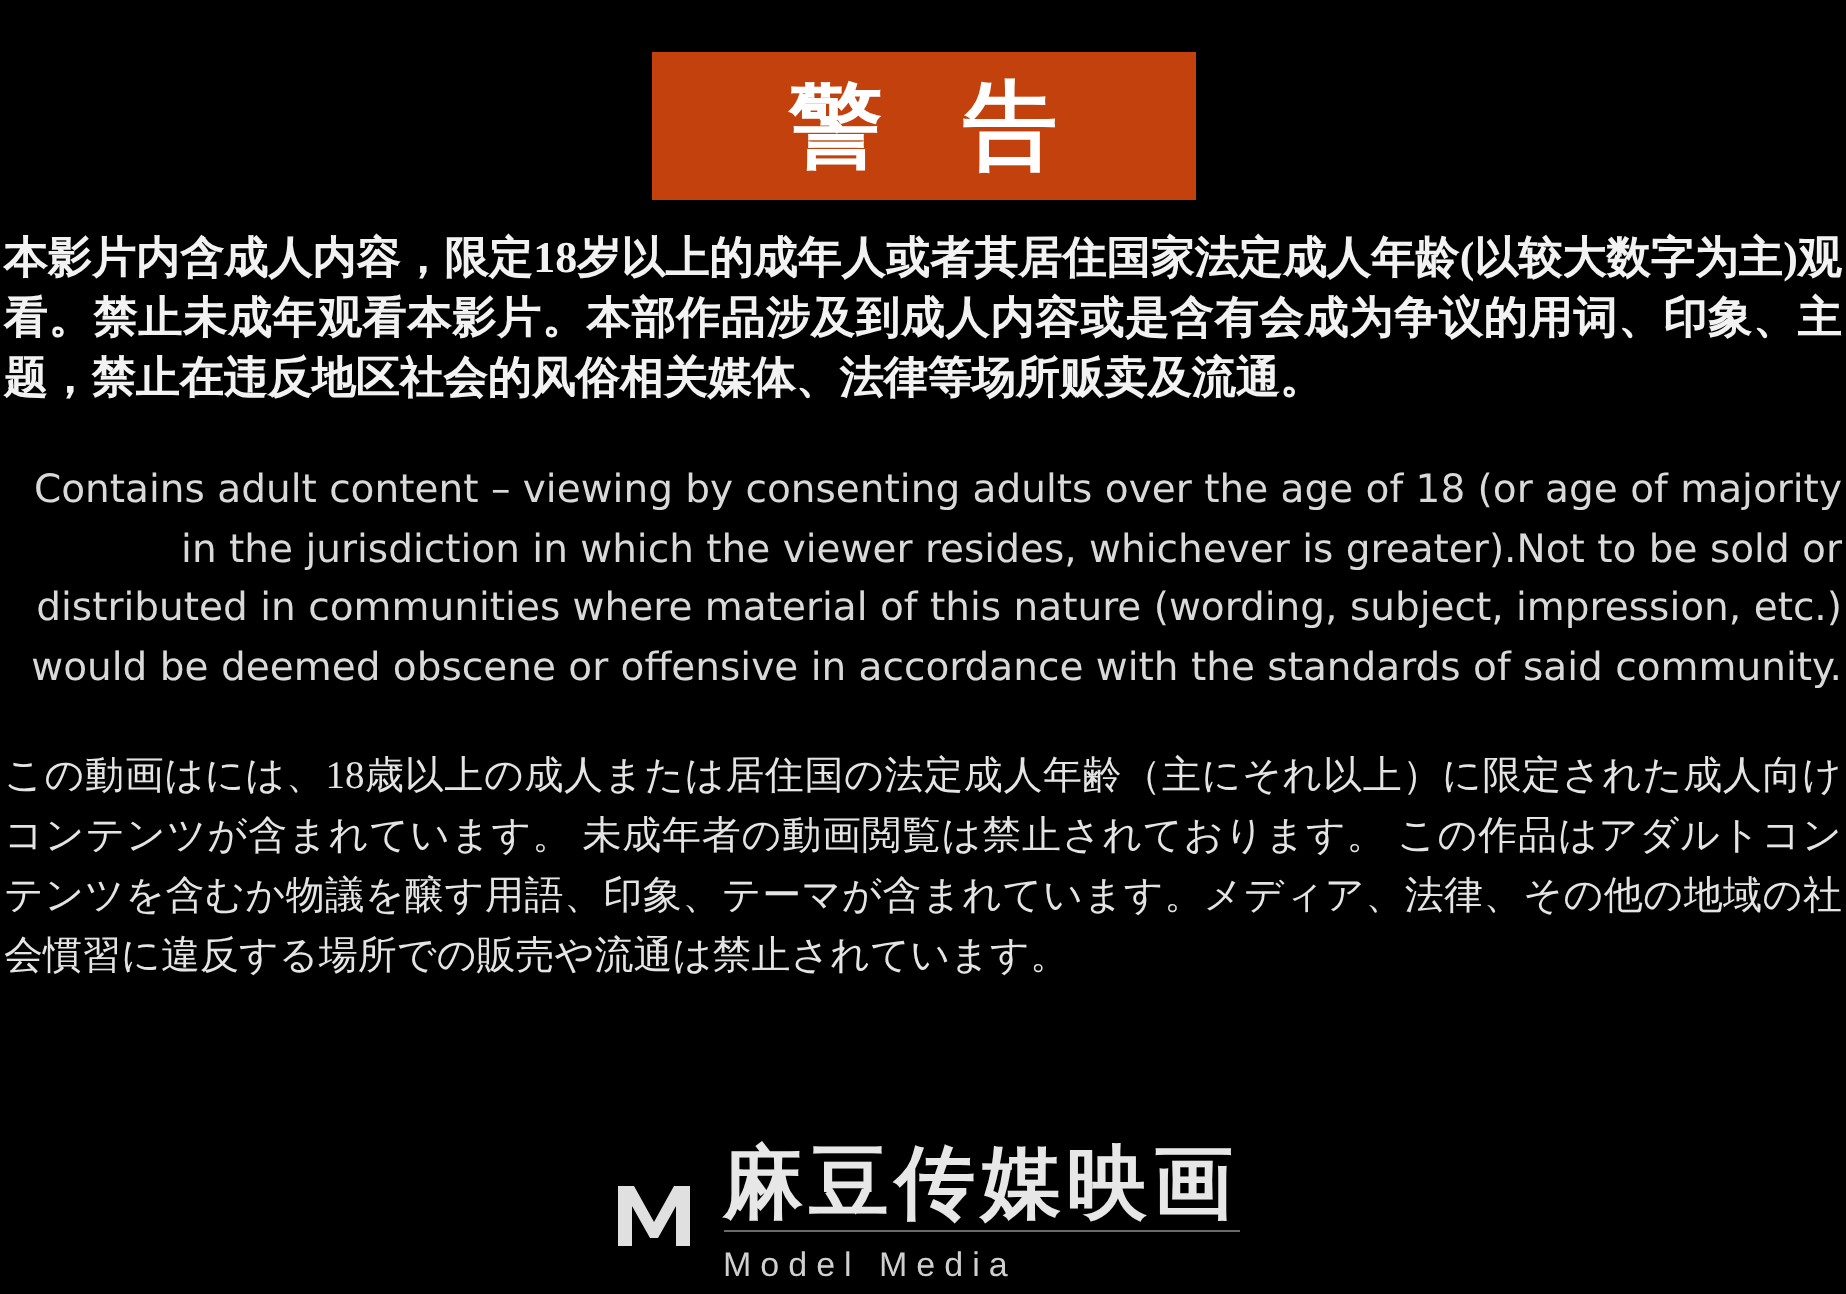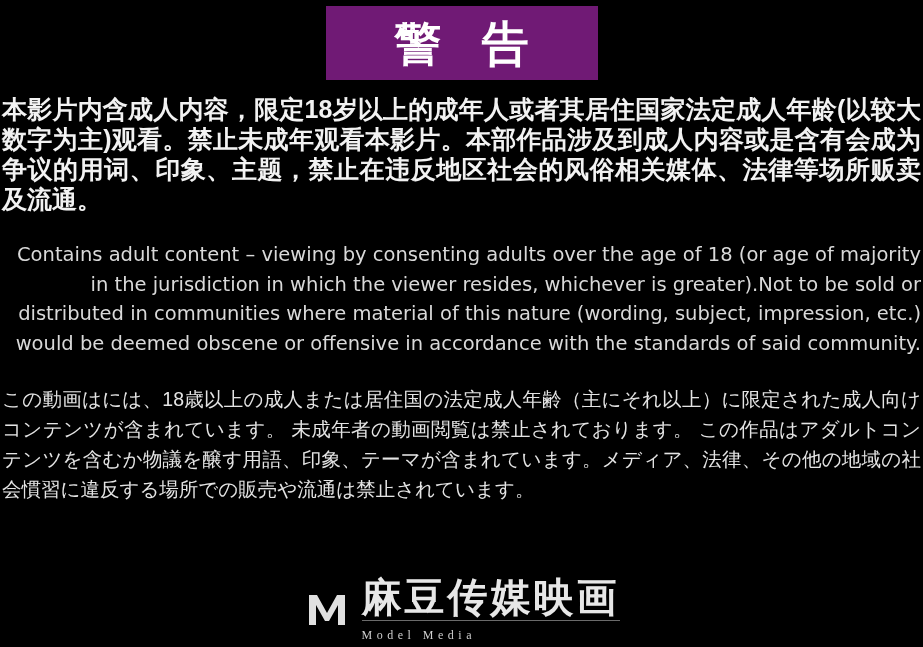--- a/index.html
+++ b/index.html
@@ -23,65 +23,66 @@
     position: relative;
   }
   
   .banner-wrap {
     width: 100%;
     display: flex;
     justify-content: center;
     padding-top: 6px;
   }
   .banner {
-    background: #701a75;
+    background: #c2410c;
     width: 272px;
     height: 74px;
     display: flex;
     align-items: center;
     justify-content: center;
+    margin-top: 20px;
   }
   .banner-text {
     color: #ffffff;
     font-family: "DejaVu Sans", sans-serif;
     font-weight: bold;
     font-size: 47px;
     letter-spacing: 12px;
     text-indent: 12px;
     line-height: 1;
     white-space: nowrap;
   }
   
   .content {
     padding: 0 2px 0 2px;
     margin-top: 14px;
   }
   .para {
     margin: 0 0 0 0;
   }
   .zh {
-    font-family: Liberation Sans, sans-serif;
+    font-family: Liberation Serif, serif;
     font-weight: bold;
-    font-size: 25px;
+    font-size: 22px;
     line-height: 30px;
     color: #f2f2f2;
     letter-spacing: 0px;
     text-align: justify;
   }
   .en {
     font-family: "DejaVu Sans", sans-serif;
     font-weight: normal;
     font-size: 19.5px;
     line-height: 29.5px;
     color: #d9d9d9;
     margin-top: 26px;
     text-align: right;
   }
   .jp {
-    font-family: Liberation Sans, sans-serif;
+    font-family: Liberation Serif, serif;
     font-weight: normal;
     font-size: 19.5px;
     line-height: 30px;
     color: #e4e4e4;
     margin-top: 26px;
     text-align: justify;
   }
   
   .logo-row {
     position: absolute;
@@ -106,22 +107,22 @@
     line-height: 1;
   }
   .logo-cn {
     font-family: "DejaVu Sans", sans-serif;
     font-weight: bold;
     font-size: 40px;
     color: #e7e7e7;
     letter-spacing: 3px;
   }
   .logo-en {
-    font-family: Liberation Serif, serif;
-    font-size: 12px;
+    font-family: Liberation Sans, sans-serif;
+    font-size: 17px;
     color: #cfcfcf;
     letter-spacing: 4.5px;
     margin-top: 5px;
   }
   .logo-divider {
     height: 1px;
     background: #6a6a6a;
     margin: 3px 0 3px 0;
   }
 </style>

